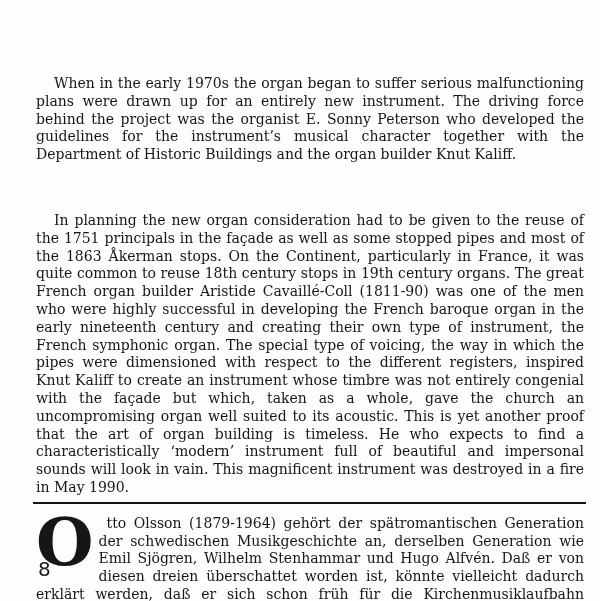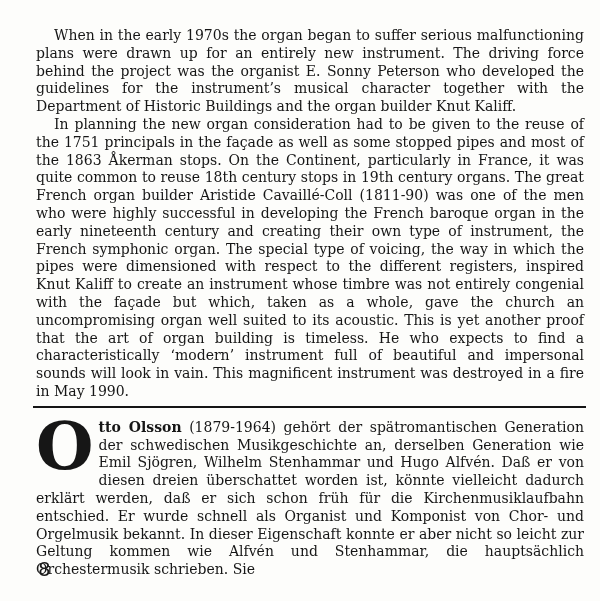--- a/index.html
+++ b/index.html
@@ -19,38 +19,40 @@
     line-height: 17.8px;
     padding: 27px 16px 0 36px;
     overflow: hidden;
   }
   .para {
     margin: 0;
     text-align: justify;
   }
   .para.indent {
     text-indent: 18px;
+    margin-top: 48px;
   }
   .rule {
     border: none;
     height: 2px;
     background: #151515;
     margin: 5px 0 11px -3px;
     width: calc(100% + 5px);
   }
   .dropcap {
     float: left;
     font-weight: bold;
     font-size: 66px;
     line-height: 52px;
     height: 53px;
     padding: 1px 5px 0 0;
   }
   .lead {
-    font-weight: bold;
+    font-weight: normal;
+    margin-left: 8px;
   }
   .page-number {
     position: absolute;
     left: 38px;
     top: 561px;
     font-family: "DejaVu Sans", sans-serif;
     font-size: 20px;
     color: #1b1b1b;
   }
 </style>

